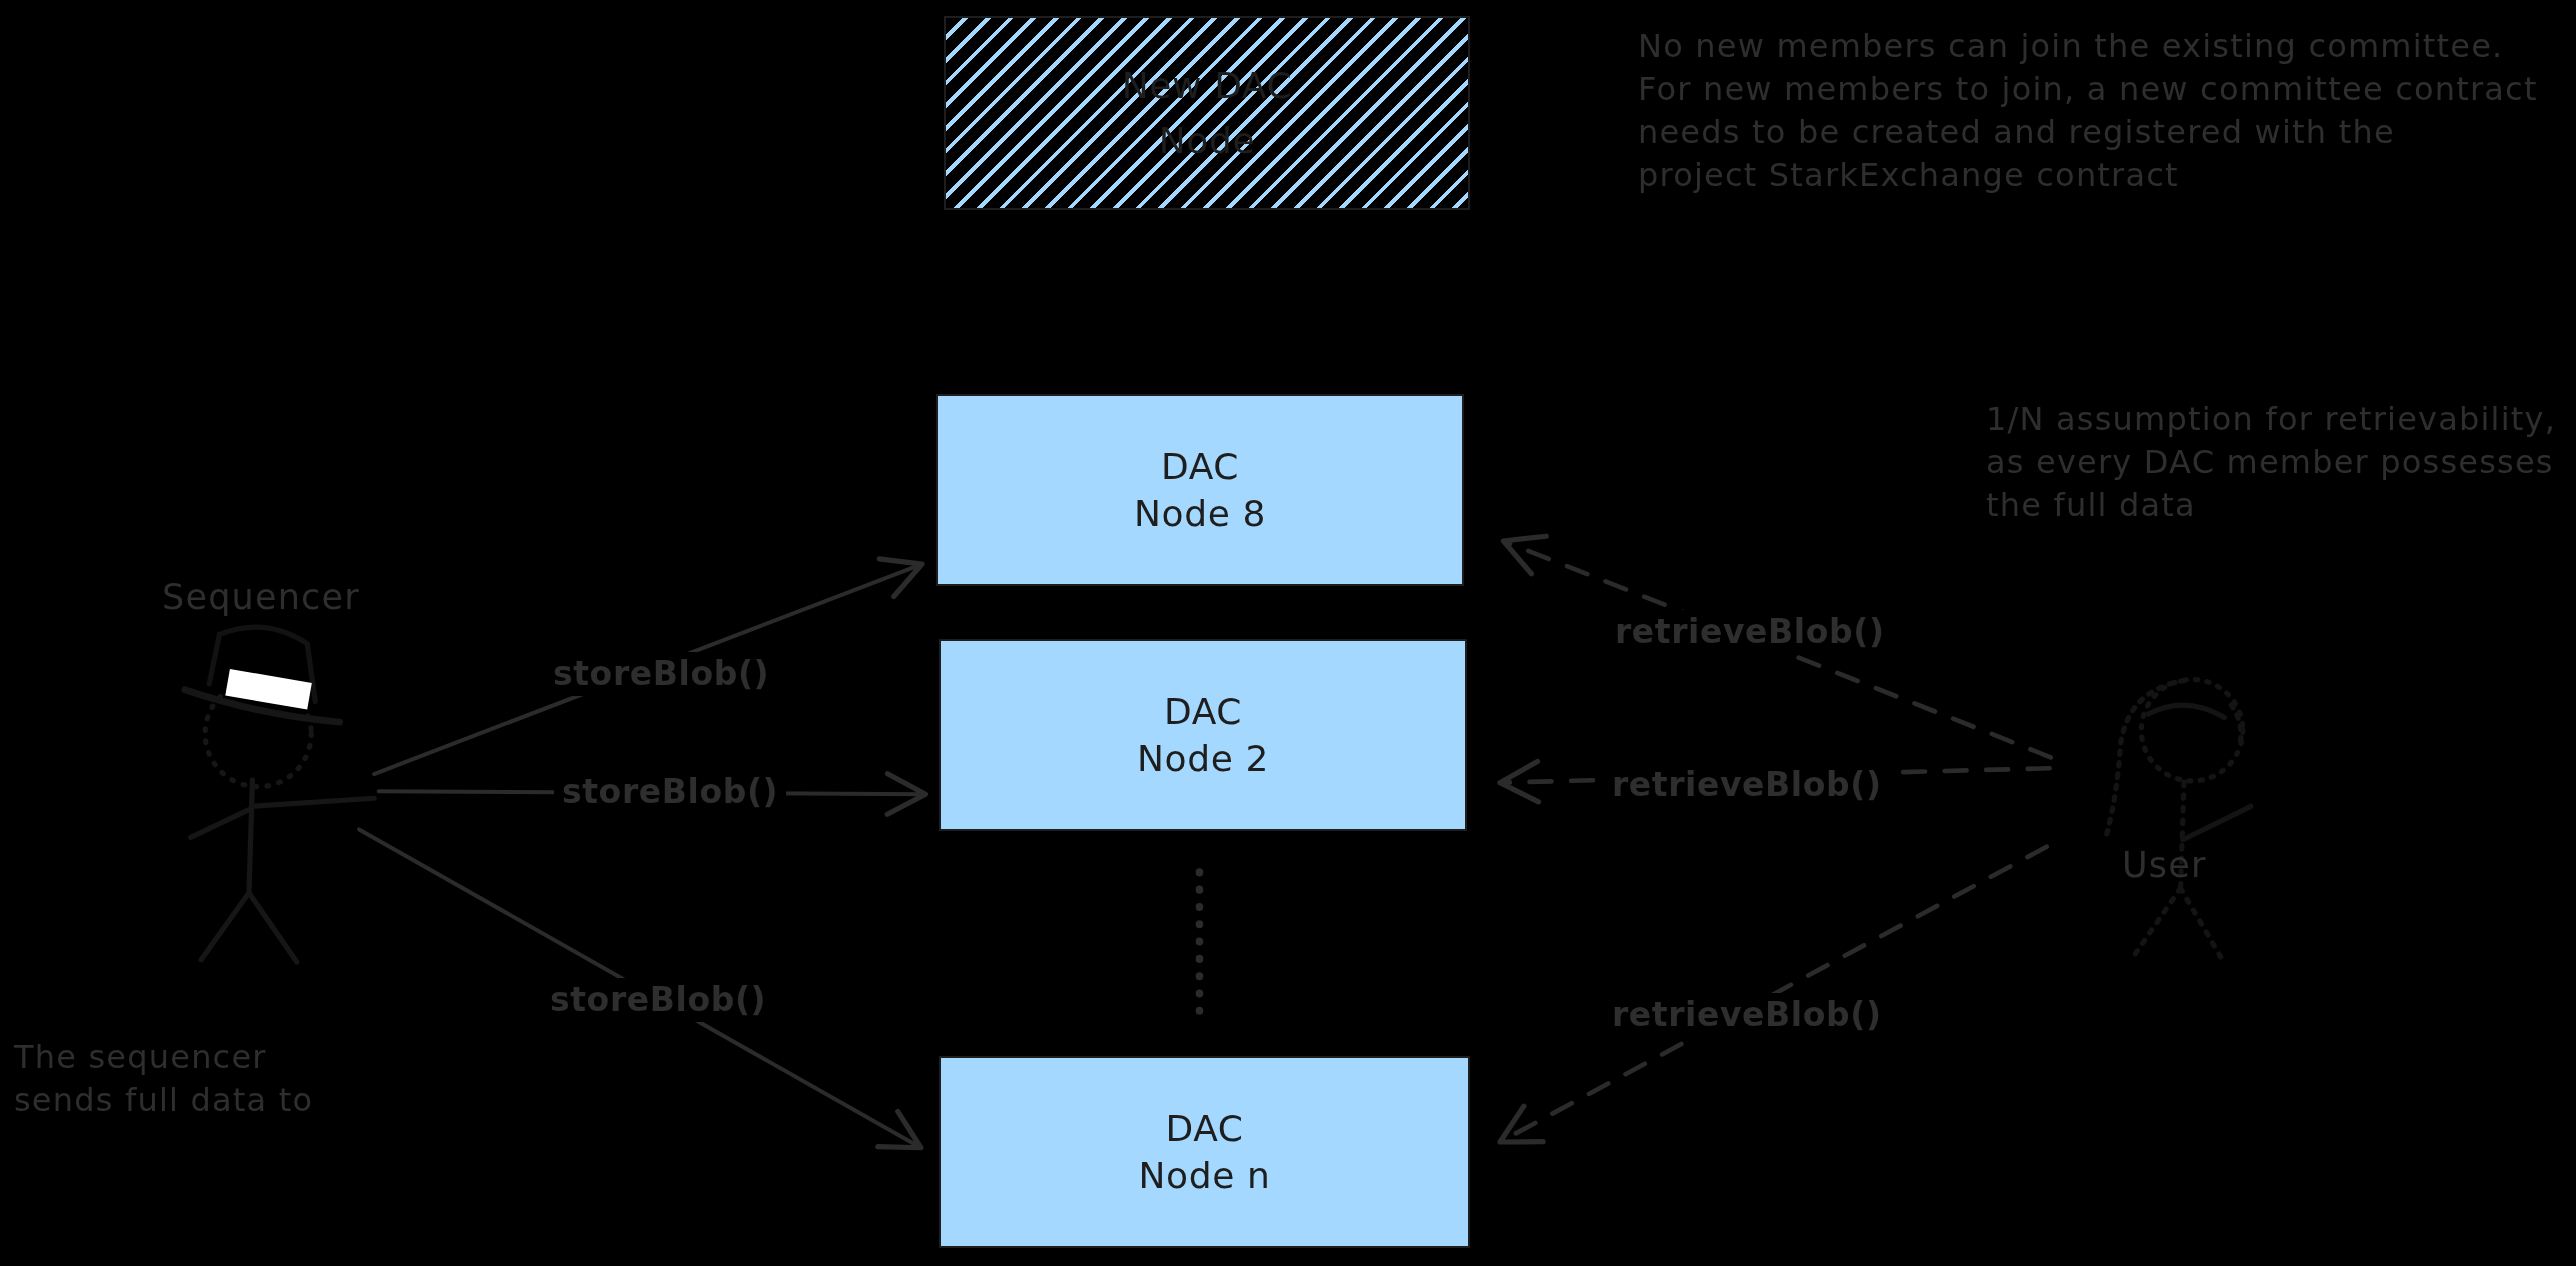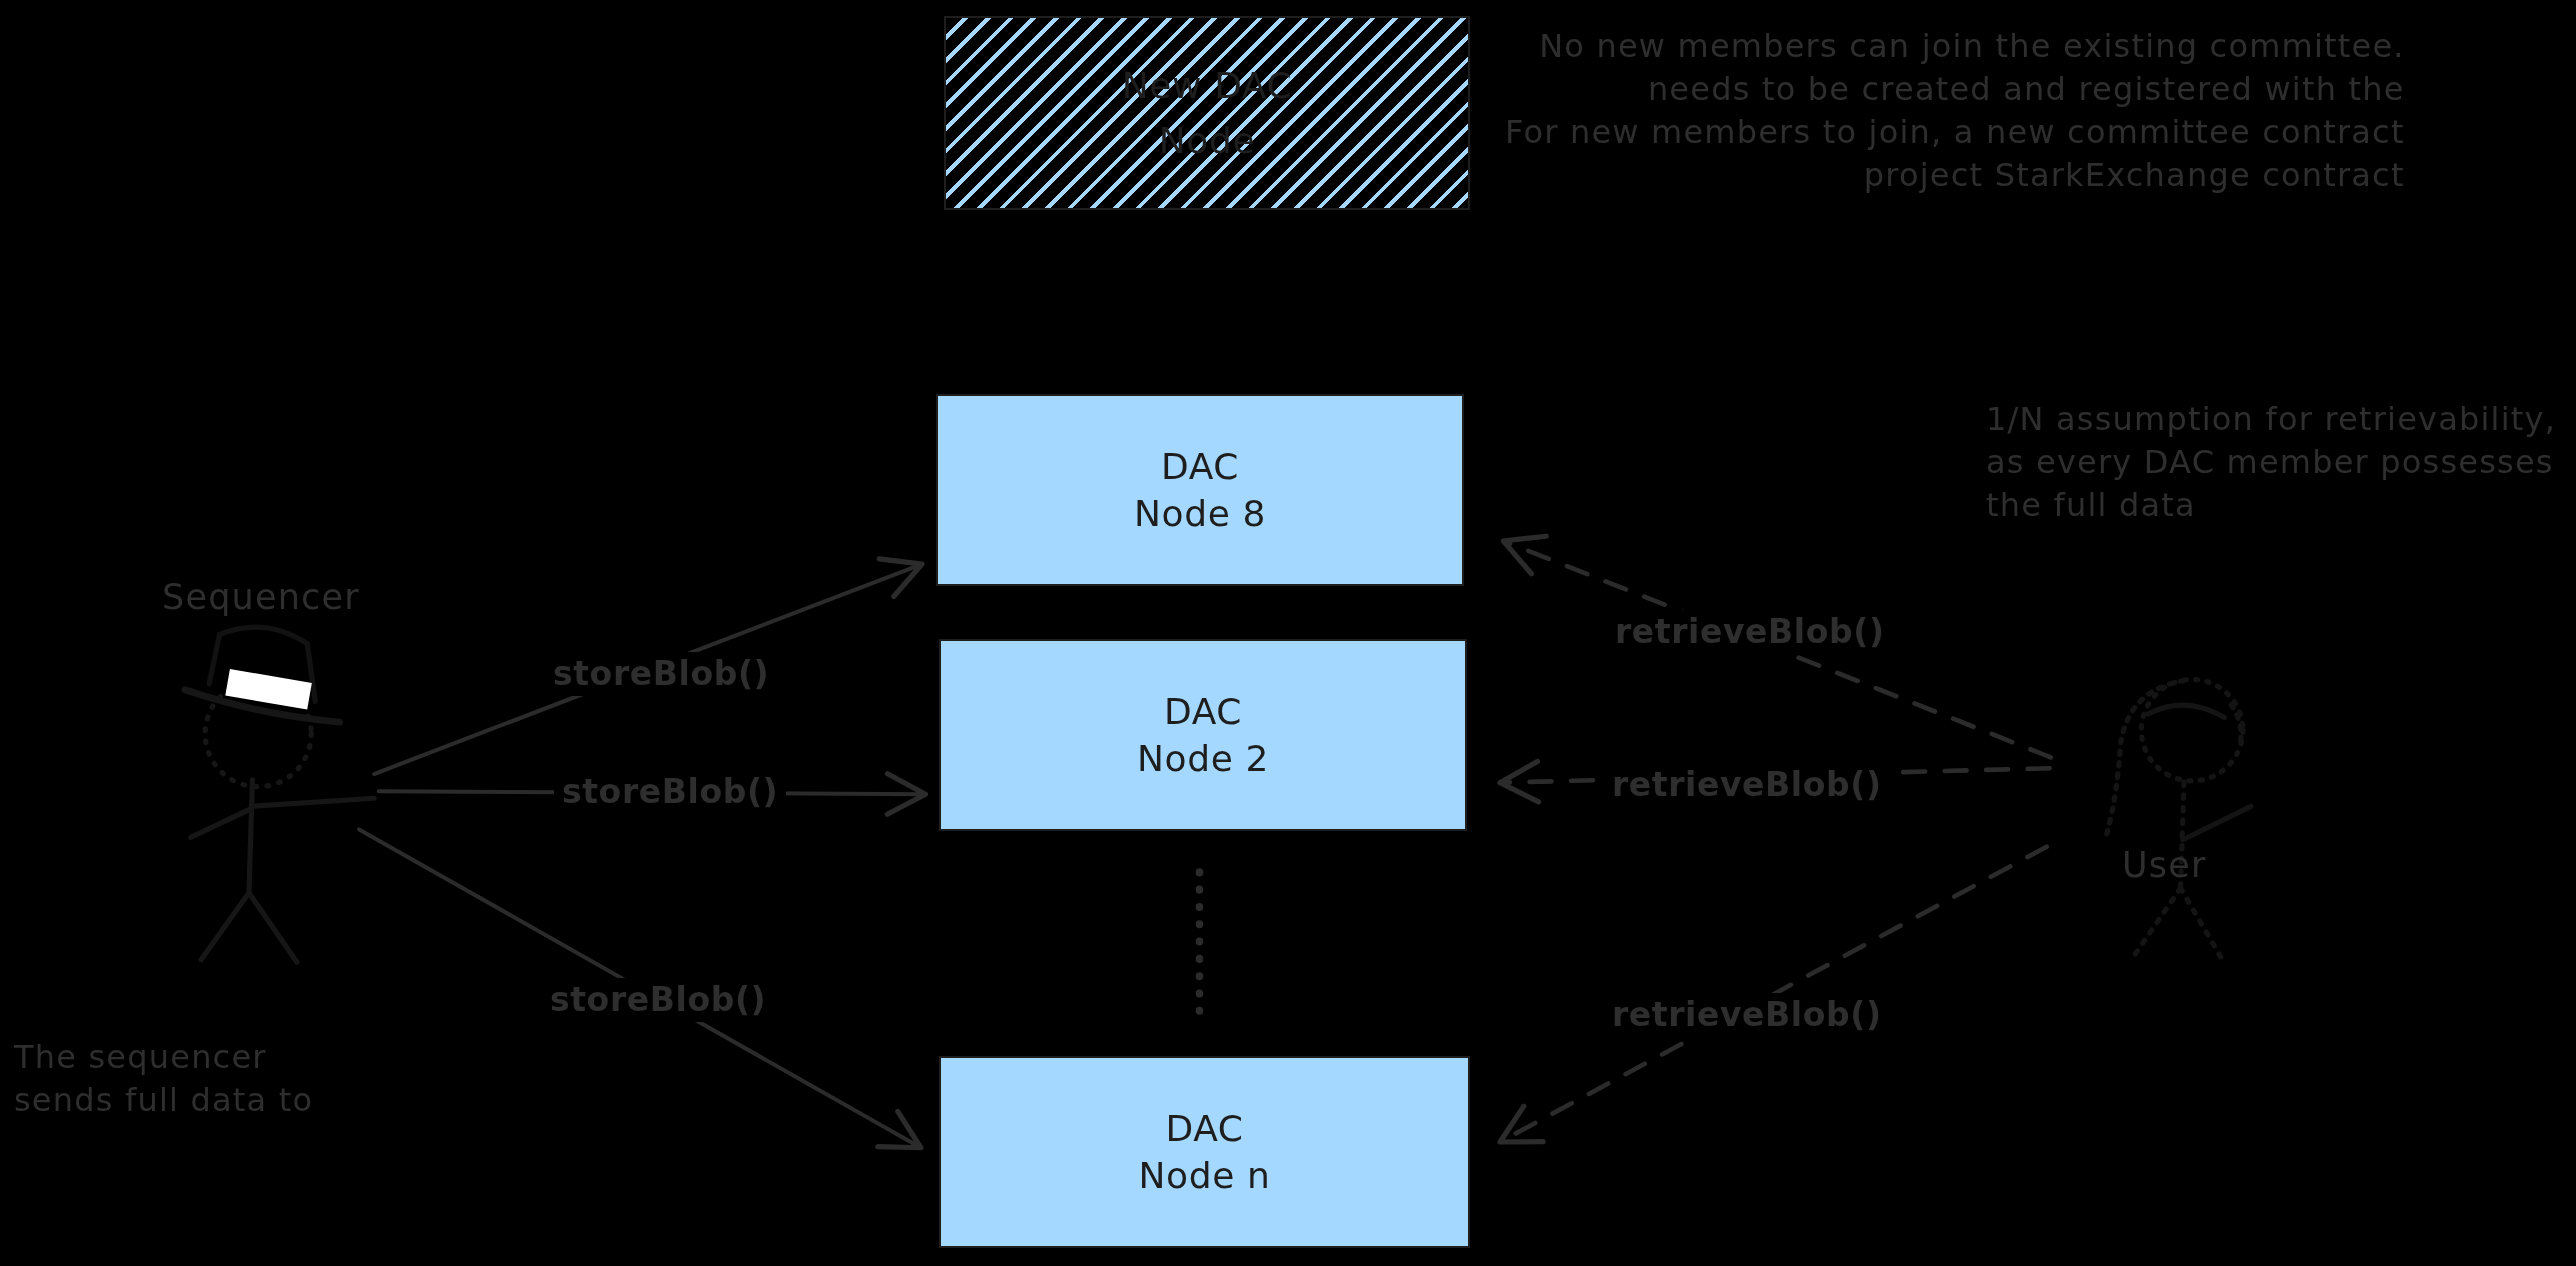--- a/index.html
+++ b/index.html
@@ -119,24 +119,24 @@
   <div class="actor-label" style="left:2122px;top:845px;">User</div>
 
   <div class="edge-label" style="left:545px;top:652px;">storeBlob()</div>
   <div class="edge-label" style="left:554px;top:770px;">storeBlob()</div>
   <div class="edge-label" style="left:542px;top:978px;">storeBlob()</div>
 
   <div class="edge-label" style="left:1607px;top:610px;">retrieveBlob()</div>
   <div class="edge-label" style="left:1604px;top:763px;">retrieveBlob()</div>
   <div class="edge-label" style="left:1604px;top:993px;">retrieveBlob()</div>
 
-  <div class="note" style="left:1505px;top:25.4px;text-align:right;">
+  <div class="note" style="left:1638px;top:25.4px;">
     <div>No new members can join the existing committee.</div>
+    <div>For new members to join, a new committee contract</div>
     <div>needs to be created and registered with the</div>
-    <div>For new members to join, a new committee contract</div>
     <div>project StarkExchange contract</div>
   </div>
 
   <div class="note" style="left:1986px;top:398px;">
     <div>1/N assumption for retrievability,</div>
     <div>as every DAC member possesses</div>
     <div>the full data</div>
   </div>
 
   <div class="note" style="left:14px;top:1036px;">

